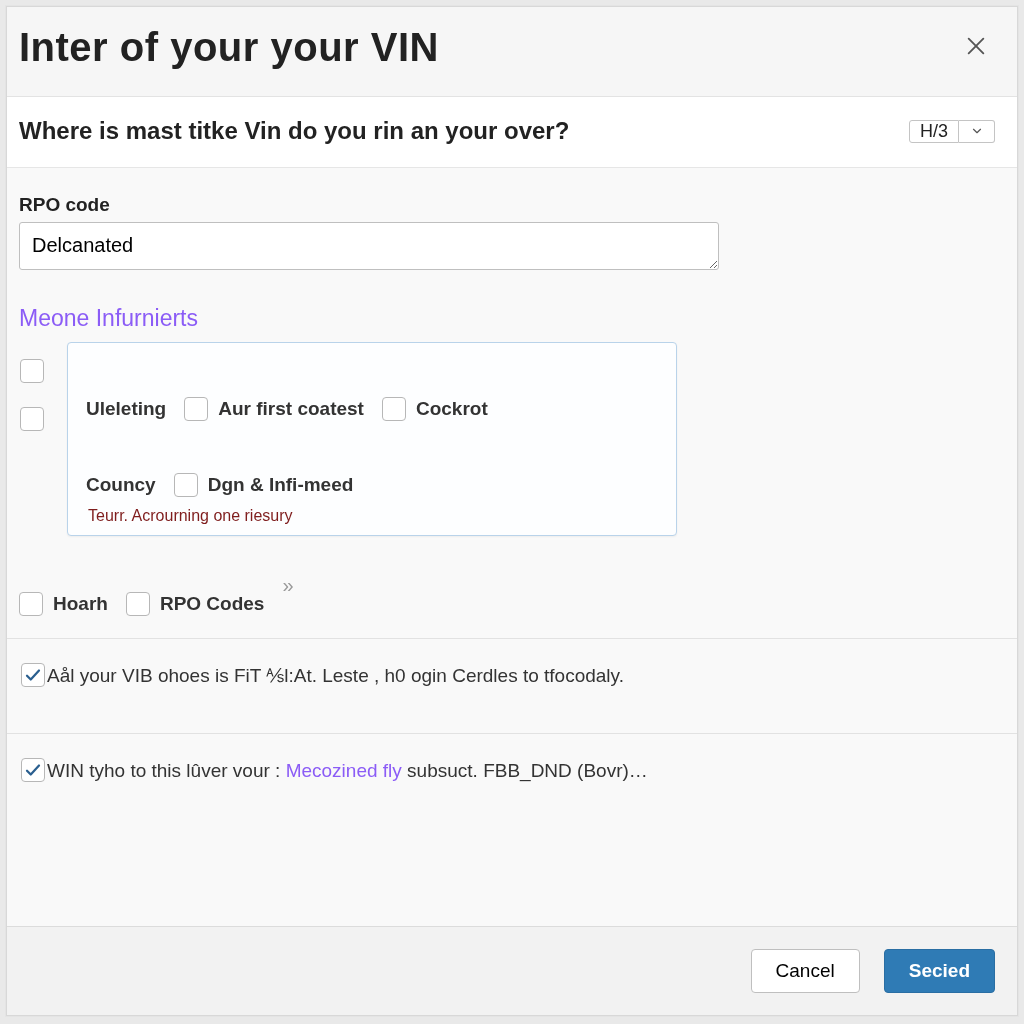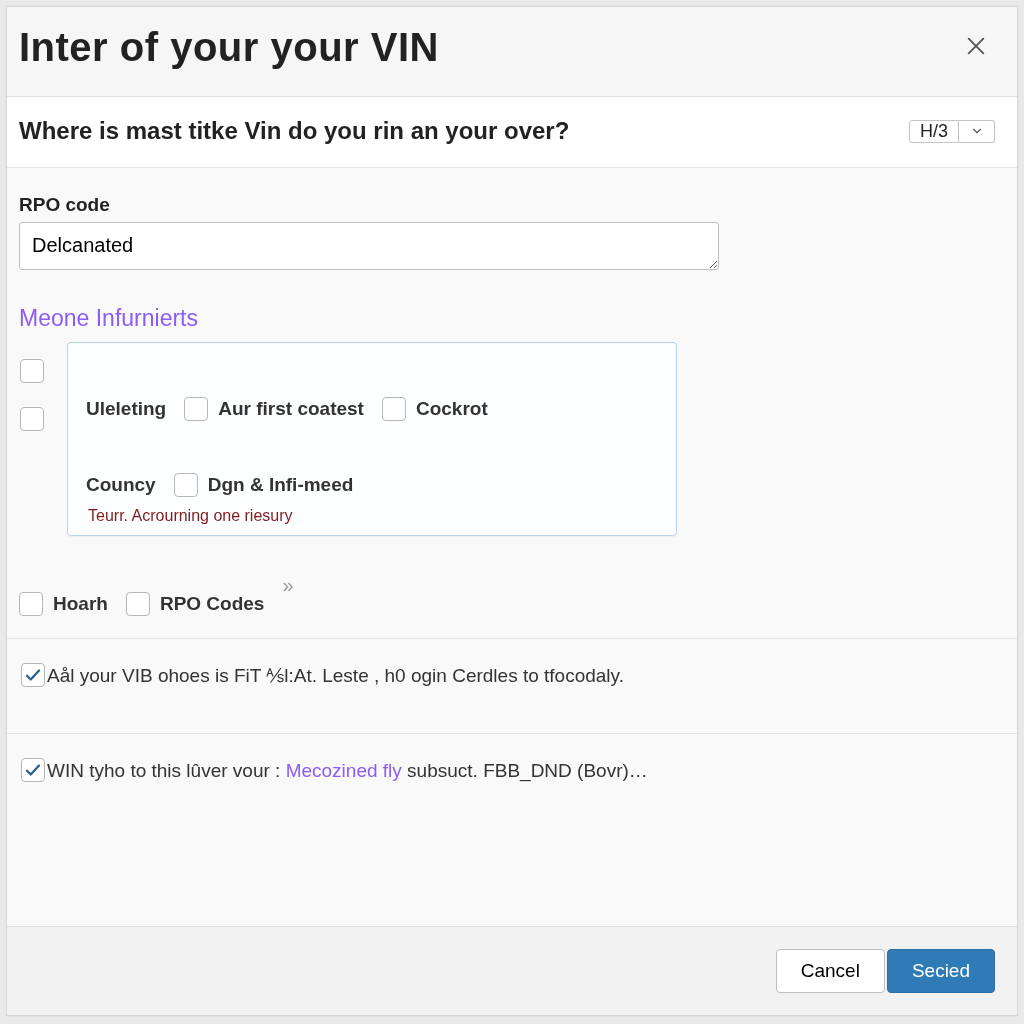--- a/index.html
+++ b/index.html
@@ -184,35 +184,35 @@
     position: relative;
   }
   .checked svg { width: 18px; height: 18px; }
   .agree a, .link { color: #8b5cf6; text-decoration: none; }
   .footer {
     background: #f2f2f2;
     border-top: 1px solid #dcdcdc;
     padding: 22px 22px;
     display: flex;
     justify-content: flex-end;
-    gap: 2px;
+    gap: 24px;
   }
   .btn {
     font-size: 19px;
     padding: 10px 24px;
     border-radius: 4px;
     cursor: pointer;
     border: 1px solid #bfbfbf;
     background: #fff;
   }
   .btn.primary {
     background: #2f7bb5;
     border-color: #2a6ea3;
     color: #fff;
-    font-weight: 400;
+    font-weight: 700;
   }
   .spacer { flex: 1; }
 </style>
 </head>
 <body>
 
 <div class="dialog">
 
   <div class="header">
     <h1>Inter of your your VIN</h1>

